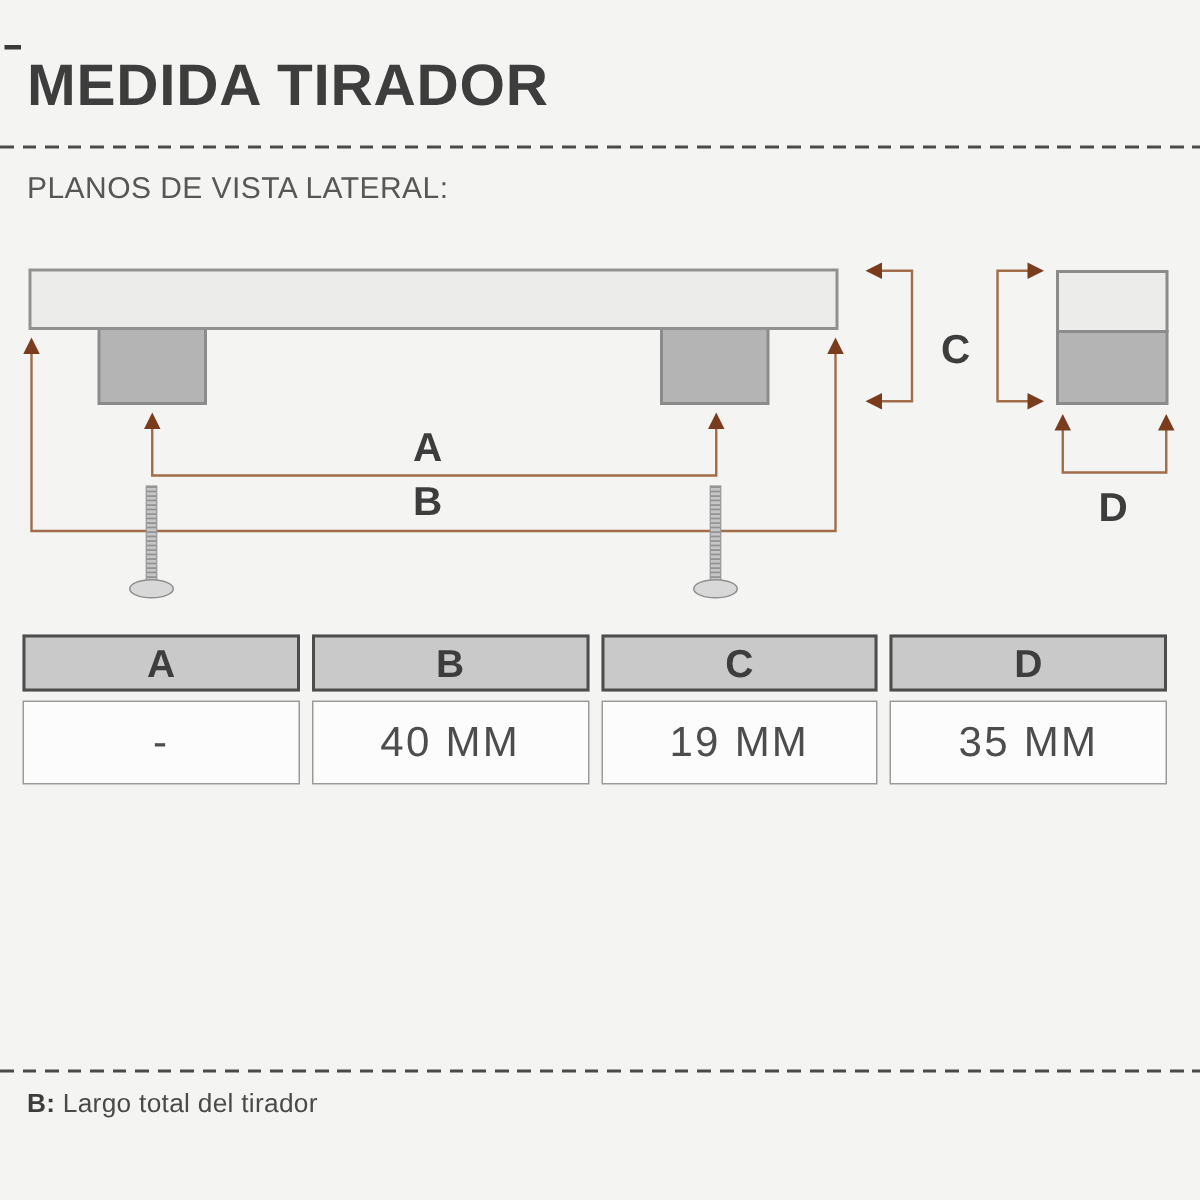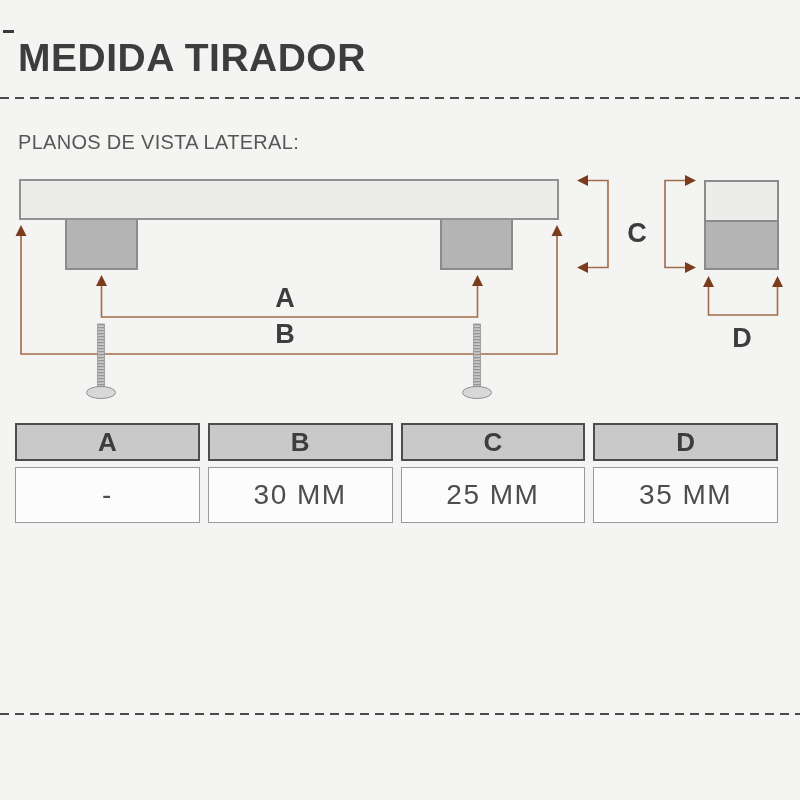--- a/index.html
+++ b/index.html
@@ -21,21 +21,21 @@
   }
   .dashed-rule{
     position:absolute;left:0;width:800px;height:2px;
     background:repeating-linear-gradient(to right,#4a4a4a 0 9px,transparent 9px 15px);
   }
   .rule-under-title{top:67px;}
   .rule-legend-top{top:683px;}
   .rule-bottom{top:795px;}
 
   .page-subtitle{
-    position:absolute;left:18px;top:101px;margin:0;
+    position:absolute;left:18px;top:85px;margin:0;
     font-size:20px;font-weight:normal;color:#575757;letter-spacing:.3px;
   }
 
   .diagram-svg{position:absolute;left:0;top:140px;width:800px;height:245px;}
 
   .dim-table-row{position:absolute;left:15px;width:763px;display:flex;gap:8px;}
   .dim-table-head{top:393px;height:38px;}
   .dim-table-values{top:437px;height:56px;}
   .dim-table-row .cell{
     flex:1;display:flex;align-items:center;justify-content:center;
@@ -126,25 +126,26 @@
   </svg>
 
   <div class="dim-table-row dim-table-head">
     <div class="cell">A</div>
     <div class="cell">B</div>
     <div class="cell">C</div>
     <div class="cell">D</div>
   </div>
   <div class="dim-table-row dim-table-values">
     <div class="cell">-</div>
-    <div class="cell">30 MM</div>
-    <div class="cell">25 MM</div>
+    <div class="cell">40 MM</div>
+    <div class="cell">19 MM</div>
     <div class="cell">35 MM</div>
   </div>
 
   <div class="dashed-rule rule-legend-top"></div>
 
   <div class="legend">
+    <div class="legend-line"><b>B:</b><span>Largo total del tirador</span></div>
   </div>
 
   <div class="dashed-rule rule-bottom"></div>
 
 </div>
 
 </body></html>

